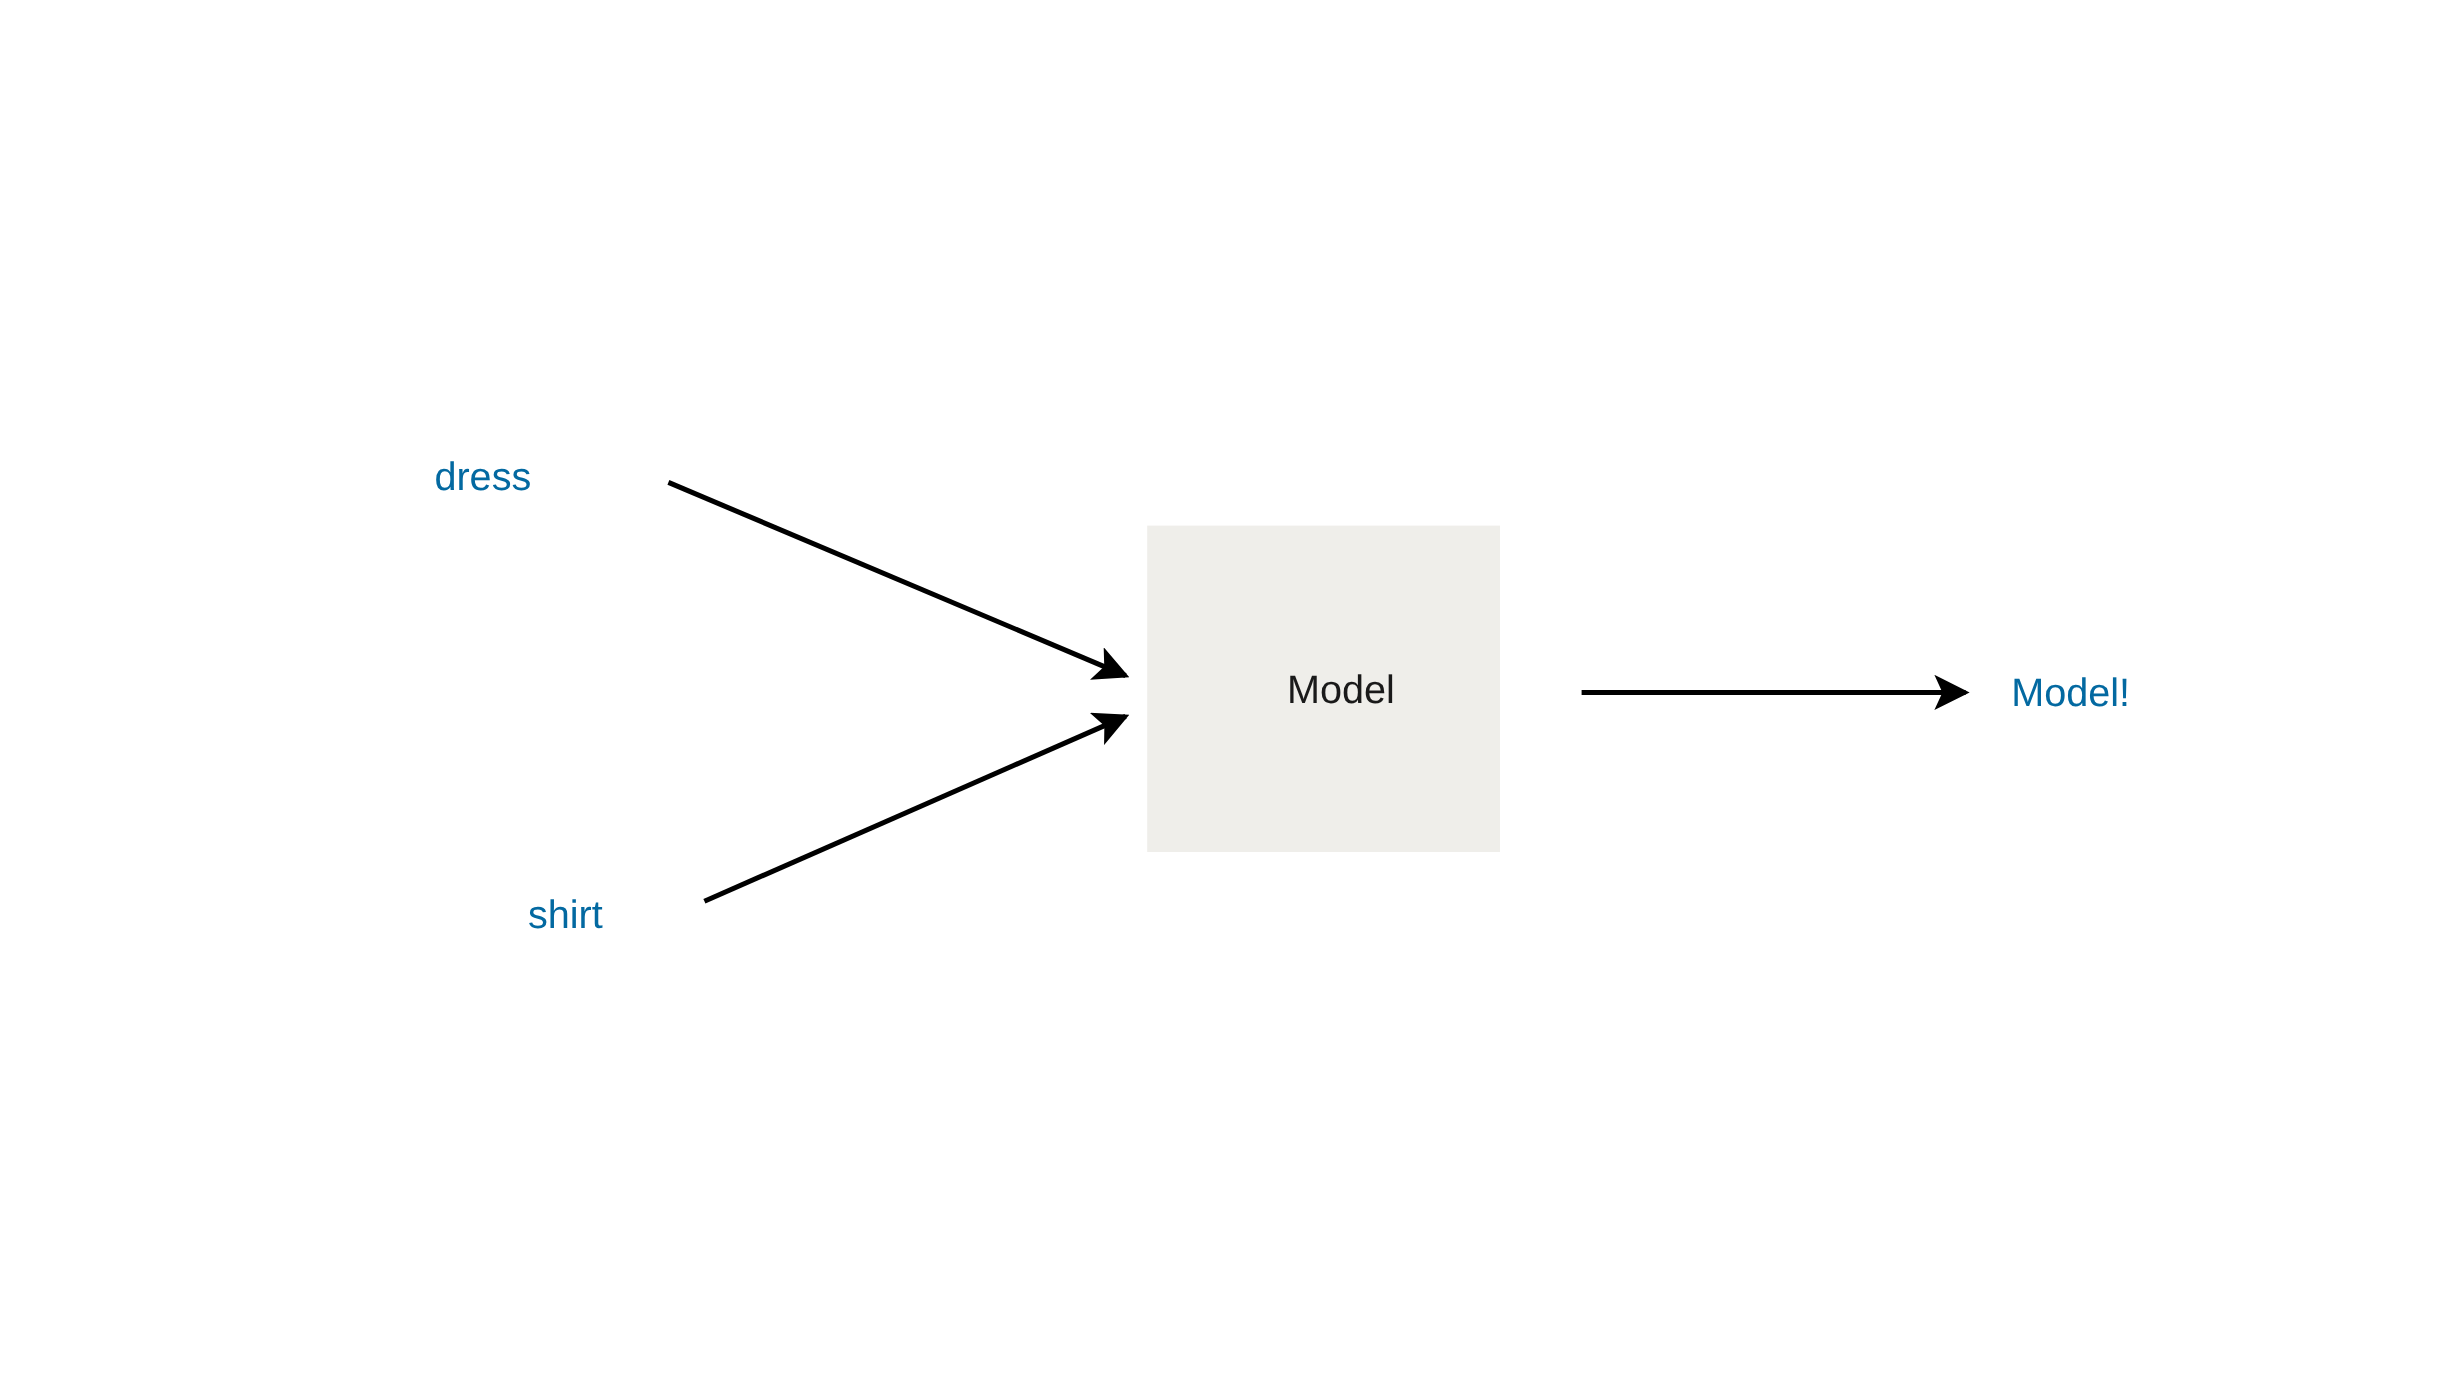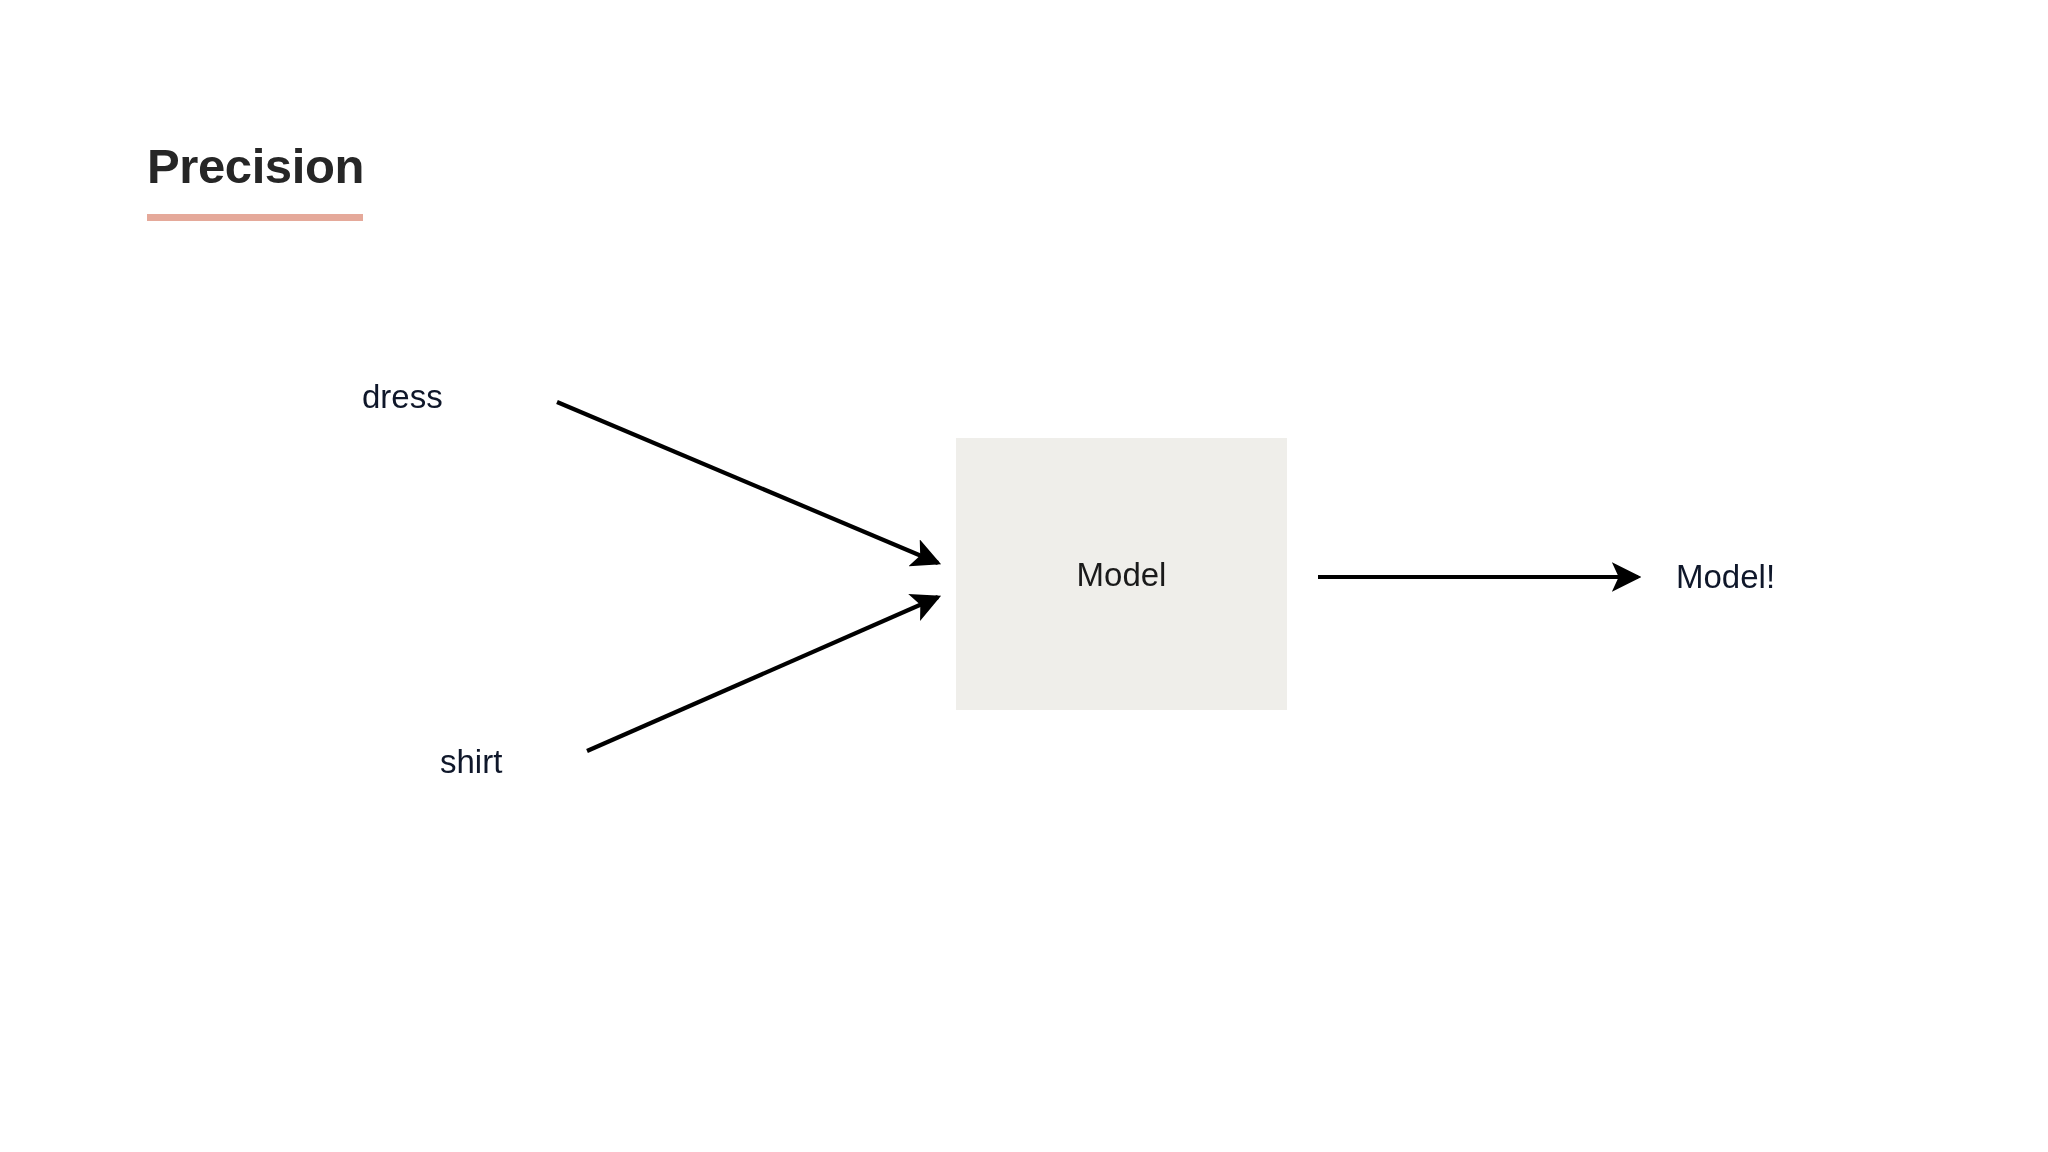--- a/index.html
+++ b/index.html
@@ -62,40 +62,41 @@
     top: 0;
     width: 2048px;
     height: 1152px;
     overflow: visible;
   }
 
   .node-box {
     position: absolute;
     left: 956px;
     top: 438px;
-    width: 331px;
+    width: 265px;
     height: 272px;
     background: #efeeea;
     display: flex;
     align-items: center;
     justify-content: center;
+    padding-left: 29px;
   }
   .node-box-label {
     font-size: 33px;
     font-weight: 400;
     color: #1a1a1a;
     line-height: 1;
     white-space: nowrap;
   }
 
   .io-label {
     position: absolute;
     font-size: 33px;
     font-weight: 400;
-    color: #0f172a;
+    color: #0369a1;
     line-height: 1;
     white-space: nowrap;
   }
   .io-label.input-dress {
     left: 362px;
     top: 380px;
   }
   .io-label.input-shirt {
     left: 404px;
     top: 745px;
@@ -104,24 +105,20 @@
   .io-label.output-phrase {
     left: 1676px;
     top: 560px;
   }
 </style>
 </head>
 <body>
 
 <div id="slide">
 
-  <div class="title-block">
-    <h1 class="slide-title">Precision</h1>
-    <div class="title-rule"></div>
-  </div>
 
   <div class="diagram">
 
     <svg class="diagram-svg" viewBox="0 0 2048 1152" xmlns="http://www.w3.org/2000/svg">
       <defs>
         <marker id="arrowhead" markerWidth="7" markerHeight="7" refX="6.2" refY="3.5" orient="auto" markerUnits="strokeWidth">
           <path d="M0,0 L7,3.5 L0,7 L1.6,3.5 Z" fill="#000000"></path>
         </marker>
       </defs>
 

